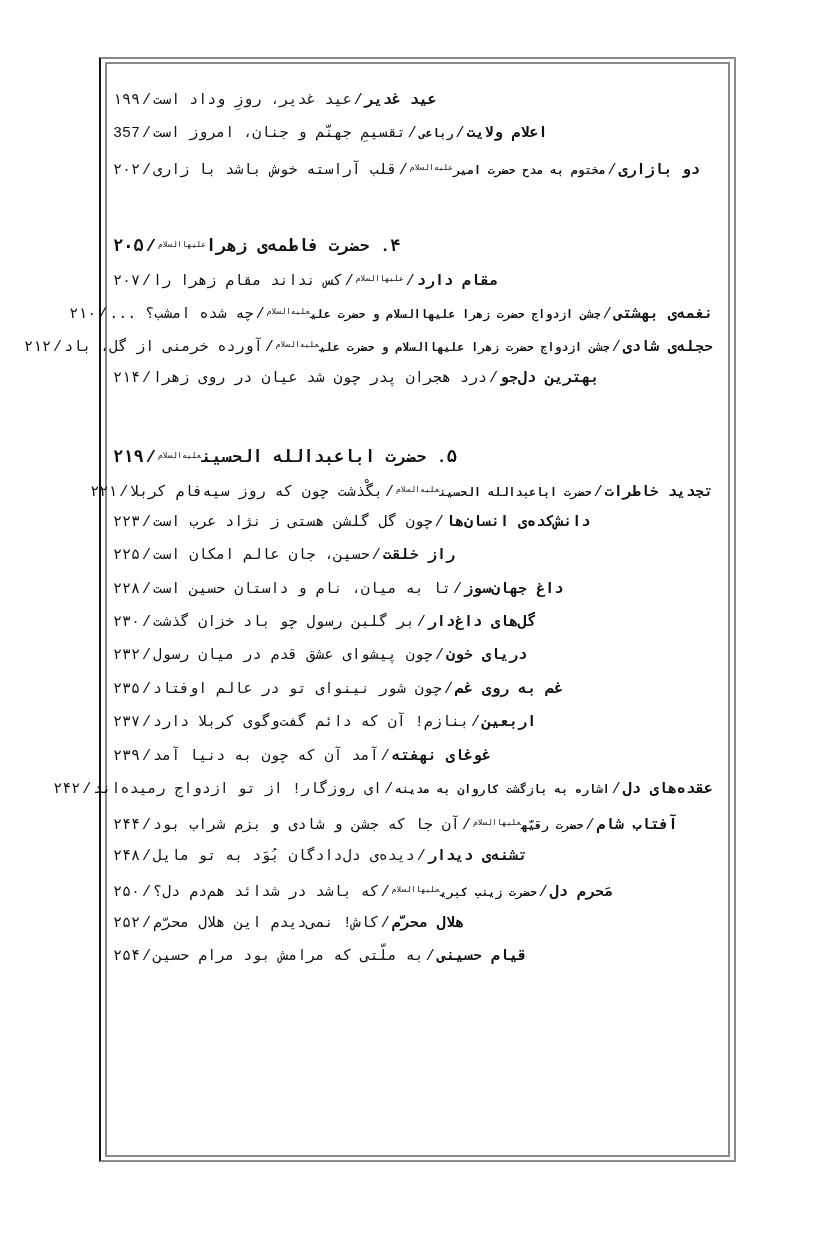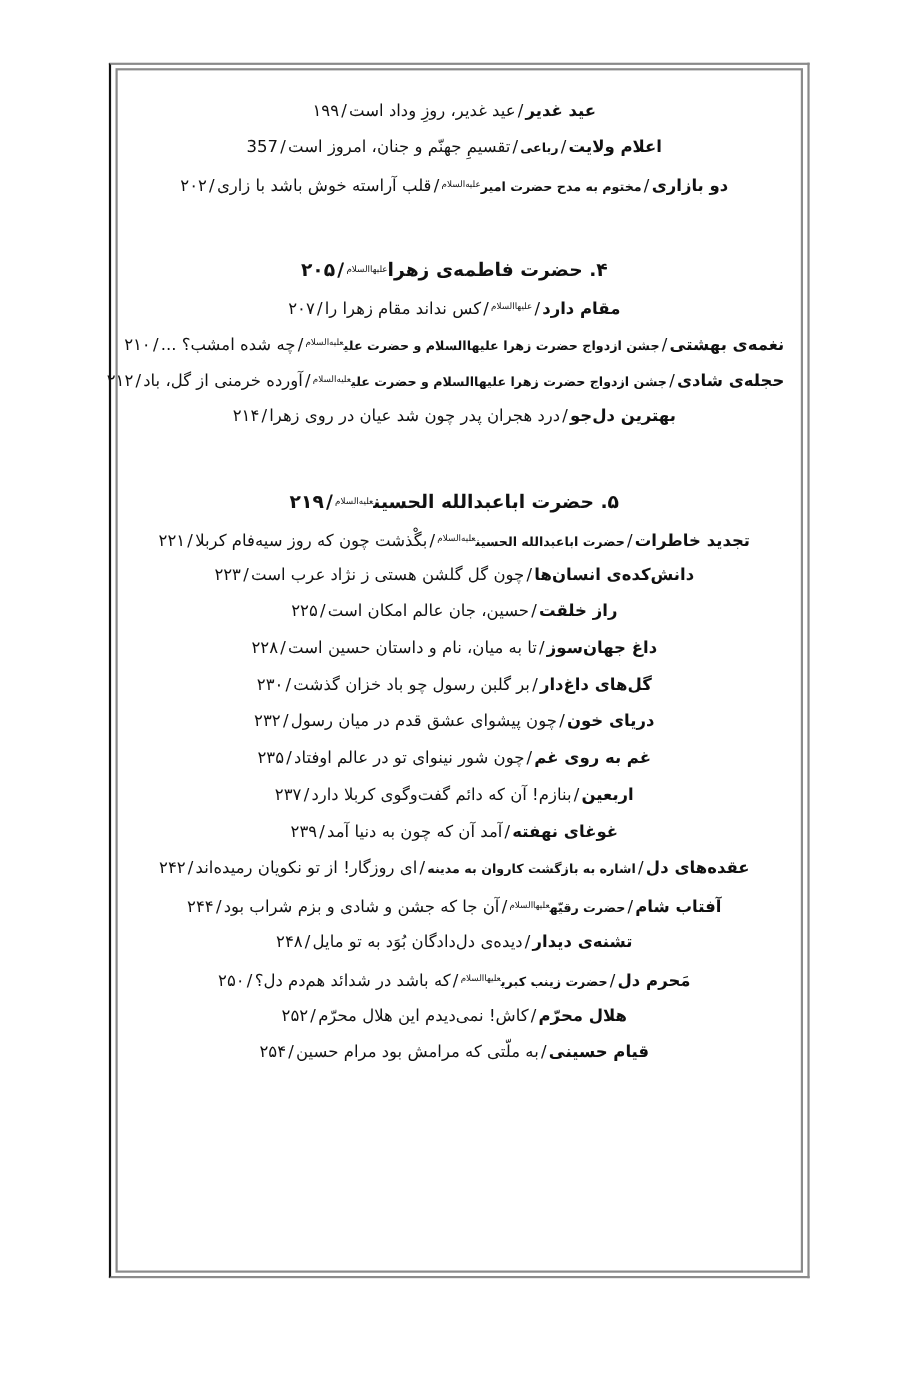--- a/index.html
+++ b/index.html
@@ -2,21 +2,21 @@
 <html><head>
 <meta charset="utf-8">
 <style>
   html, body { margin:0; padding:0; background:#ffffff; }
   body { width:839px; height:1252px; position:relative; overflow:hidden;
          font-family:"DejaVu Sans", sans-serif; color:#111; }
   .frame-outer { position:absolute; left:99px; top:57px; width:637px; height:1105px;
          border:2px solid #8a8a8a; border-left-color:#111; box-sizing:border-box; }
   .frame-inner { position:absolute; left:105px; top:62px; width:625px; height:1095px;
          border:2px solid #8a8a8a; box-sizing:border-box; }
-  .content { position:absolute; right:126px; top:84px; width:600px; direction:rtl; text-align:center; }
+  .content { position:absolute; right:126px; top:84px; width:600px; direction:rtl; text-align:left;font-family:Liberation Mono, monospace; }
   .line { height:33.4px; line-height:33.4px; font-size:15px; white-space:nowrap; }
   .line b { font-weight:bold; }
   .sub { font-size:11.5px; font-weight:bold; }
   .hon { font-size:8px; vertical-align:4px; font-weight:normal; }
   .sep { padding:0 2px; }
   .gap { height:44px; }
   .section-title { height:33.4px; line-height:33.4px; font-size:17px; font-weight:bold; white-space:nowrap; }
 </style>
 </head>
 <body>
@@ -38,19 +38,19 @@
     <div class="section-title"><span>۵.</span> <span>حضرت اباعبدالله الحسین</span><span class="hon">علیه‌السلام</span><span class="sep">/</span><span>۲۱۹</span></div>
     <div class="line"><b>تجدید خاطرات</b><span class="sep">/</span><span class="sub">حضرت اباعبدالله الحسین</span><span class="hon">علیه‌السلام</span><span class="sep">/</span><span>بگْذشت چون که روز سیه‌فام کربلا</span><span class="sep">/</span><span>۲۲۱</span></div>
     <div class="line"><b>دانش‌کده‌ی انسان‌ها</b><span class="sep">/</span><span>چون گل گلشن هستی ز نژاد عرب است</span><span class="sep">/</span><span>۲۲۳</span></div>
     <div class="line"><b>راز خلقت</b><span class="sep">/</span><span>حسین، جان عالم امکان است</span><span class="sep">/</span><span>۲۲۵</span></div>
     <div class="line"><b>داغ جهان‌سوز</b><span class="sep">/</span><span>تا به میان، نام و داستان حسین است</span><span class="sep">/</span><span>۲۲۸</span></div>
     <div class="line"><b>گل‌های داغ‌دار</b><span class="sep">/</span><span>بر گلبن رسول چو باد خزان گذشت</span><span class="sep">/</span><span>۲۳۰</span></div>
     <div class="line"><b>دریای خون</b><span class="sep">/</span><span>چون پیشوای عشق قدم در میان رسول</span><span class="sep">/</span><span>۲۳۲</span></div>
     <div class="line"><b>غم به روی غم</b><span class="sep">/</span><span>چون شور نینوای تو در عالم اوفتاد</span><span class="sep">/</span><span>۲۳۵</span></div>
     <div class="line"><b>اربعین</b><span class="sep">/</span><span>بنازم! آن که دائم گفت‌وگوی کربلا دارد</span><span class="sep">/</span><span>۲۳۷</span></div>
     <div class="line"><b>غوغای نهفته</b><span class="sep">/</span><span>آمد آن که چون به دنیا آمد</span><span class="sep">/</span><span>۲۳۹</span></div>
-    <div class="line"><b>عقده‌های دل</b><span class="sep">/</span><span class="sub">اشاره به بازگشت کاروان به مدینه</span><span class="sep">/</span><span>ای روزگار! از تو نکویان رمیده‌اند</span><span class="sep">/</span><span>۲۴۲</span></div>
+    <div class="line"><b>عقده‌های دل</b><span class="sep">/</span><span class="sub">اشاره به بازگشت کاروان به مدینه</span><span class="sep">/</span><span>ای روزگار! از تو ازدواج رمیده‌اند</span><span class="sep">/</span><span>۲۴۲</span></div>
     <div class="line"><b>آفتاب شام</b><span class="sep">/</span><span class="sub">حضرت رقیّه</span><span class="hon">علیهاالسلام</span><span class="sep">/</span><span>آن جا که جشن و شادی و بزم شراب بود</span><span class="sep">/</span><span>۲۴۴</span></div>
     <div class="line"><b>تشنه‌ی دیدار</b><span class="sep">/</span><span>دیده‌ی دل‌دادگان بُوَد به تو مایل</span><span class="sep">/</span><span>۲۴۸</span></div>
     <div class="line"><b>مَحرم دل</b><span class="sep">/</span><span class="sub">حضرت زینب کبری</span><span class="hon">علیهاالسلام</span><span class="sep">/</span><span>که باشد در شدائد هم‌دم دل؟</span><span class="sep">/</span><span>۲۵۰</span></div>
     <div class="line"><b>هلال محرّم</b><span class="sep">/</span><span>کاش! نمی‌دیدم این هلال محرّم</span><span class="sep">/</span><span>۲۵۲</span></div>
     <div class="line"><b>قیام حسینی</b><span class="sep">/</span><span>به ملّتی که مرامش بود مرام حسین</span><span class="sep">/</span><span>۲۵۴</span></div>
   </div>
 
 </body></html>

